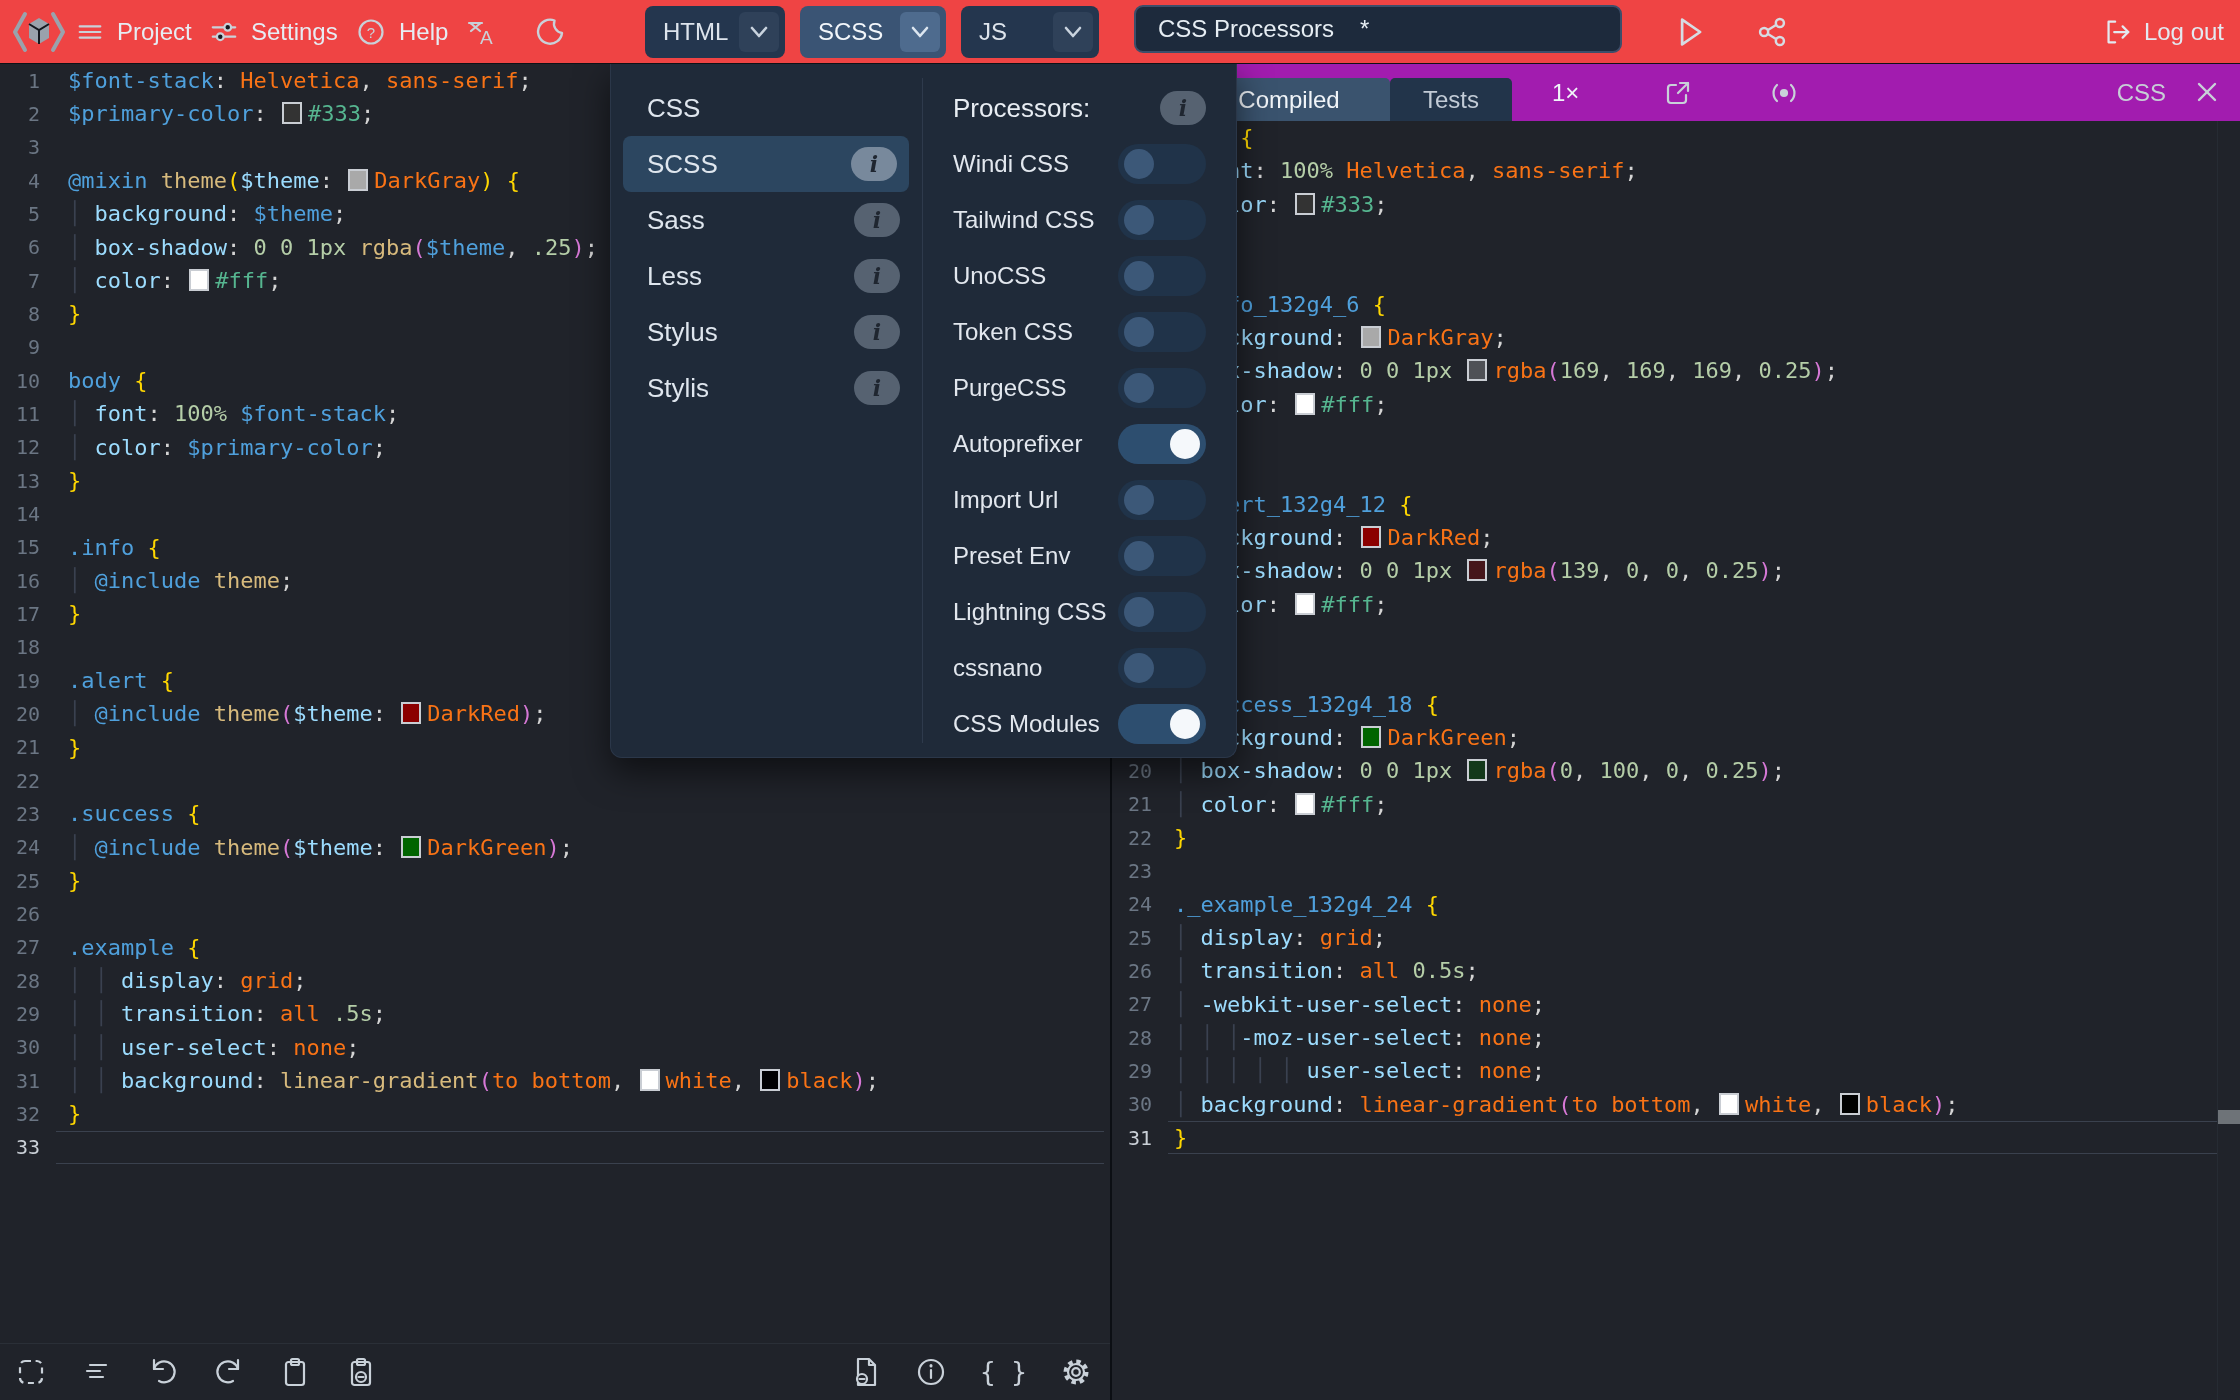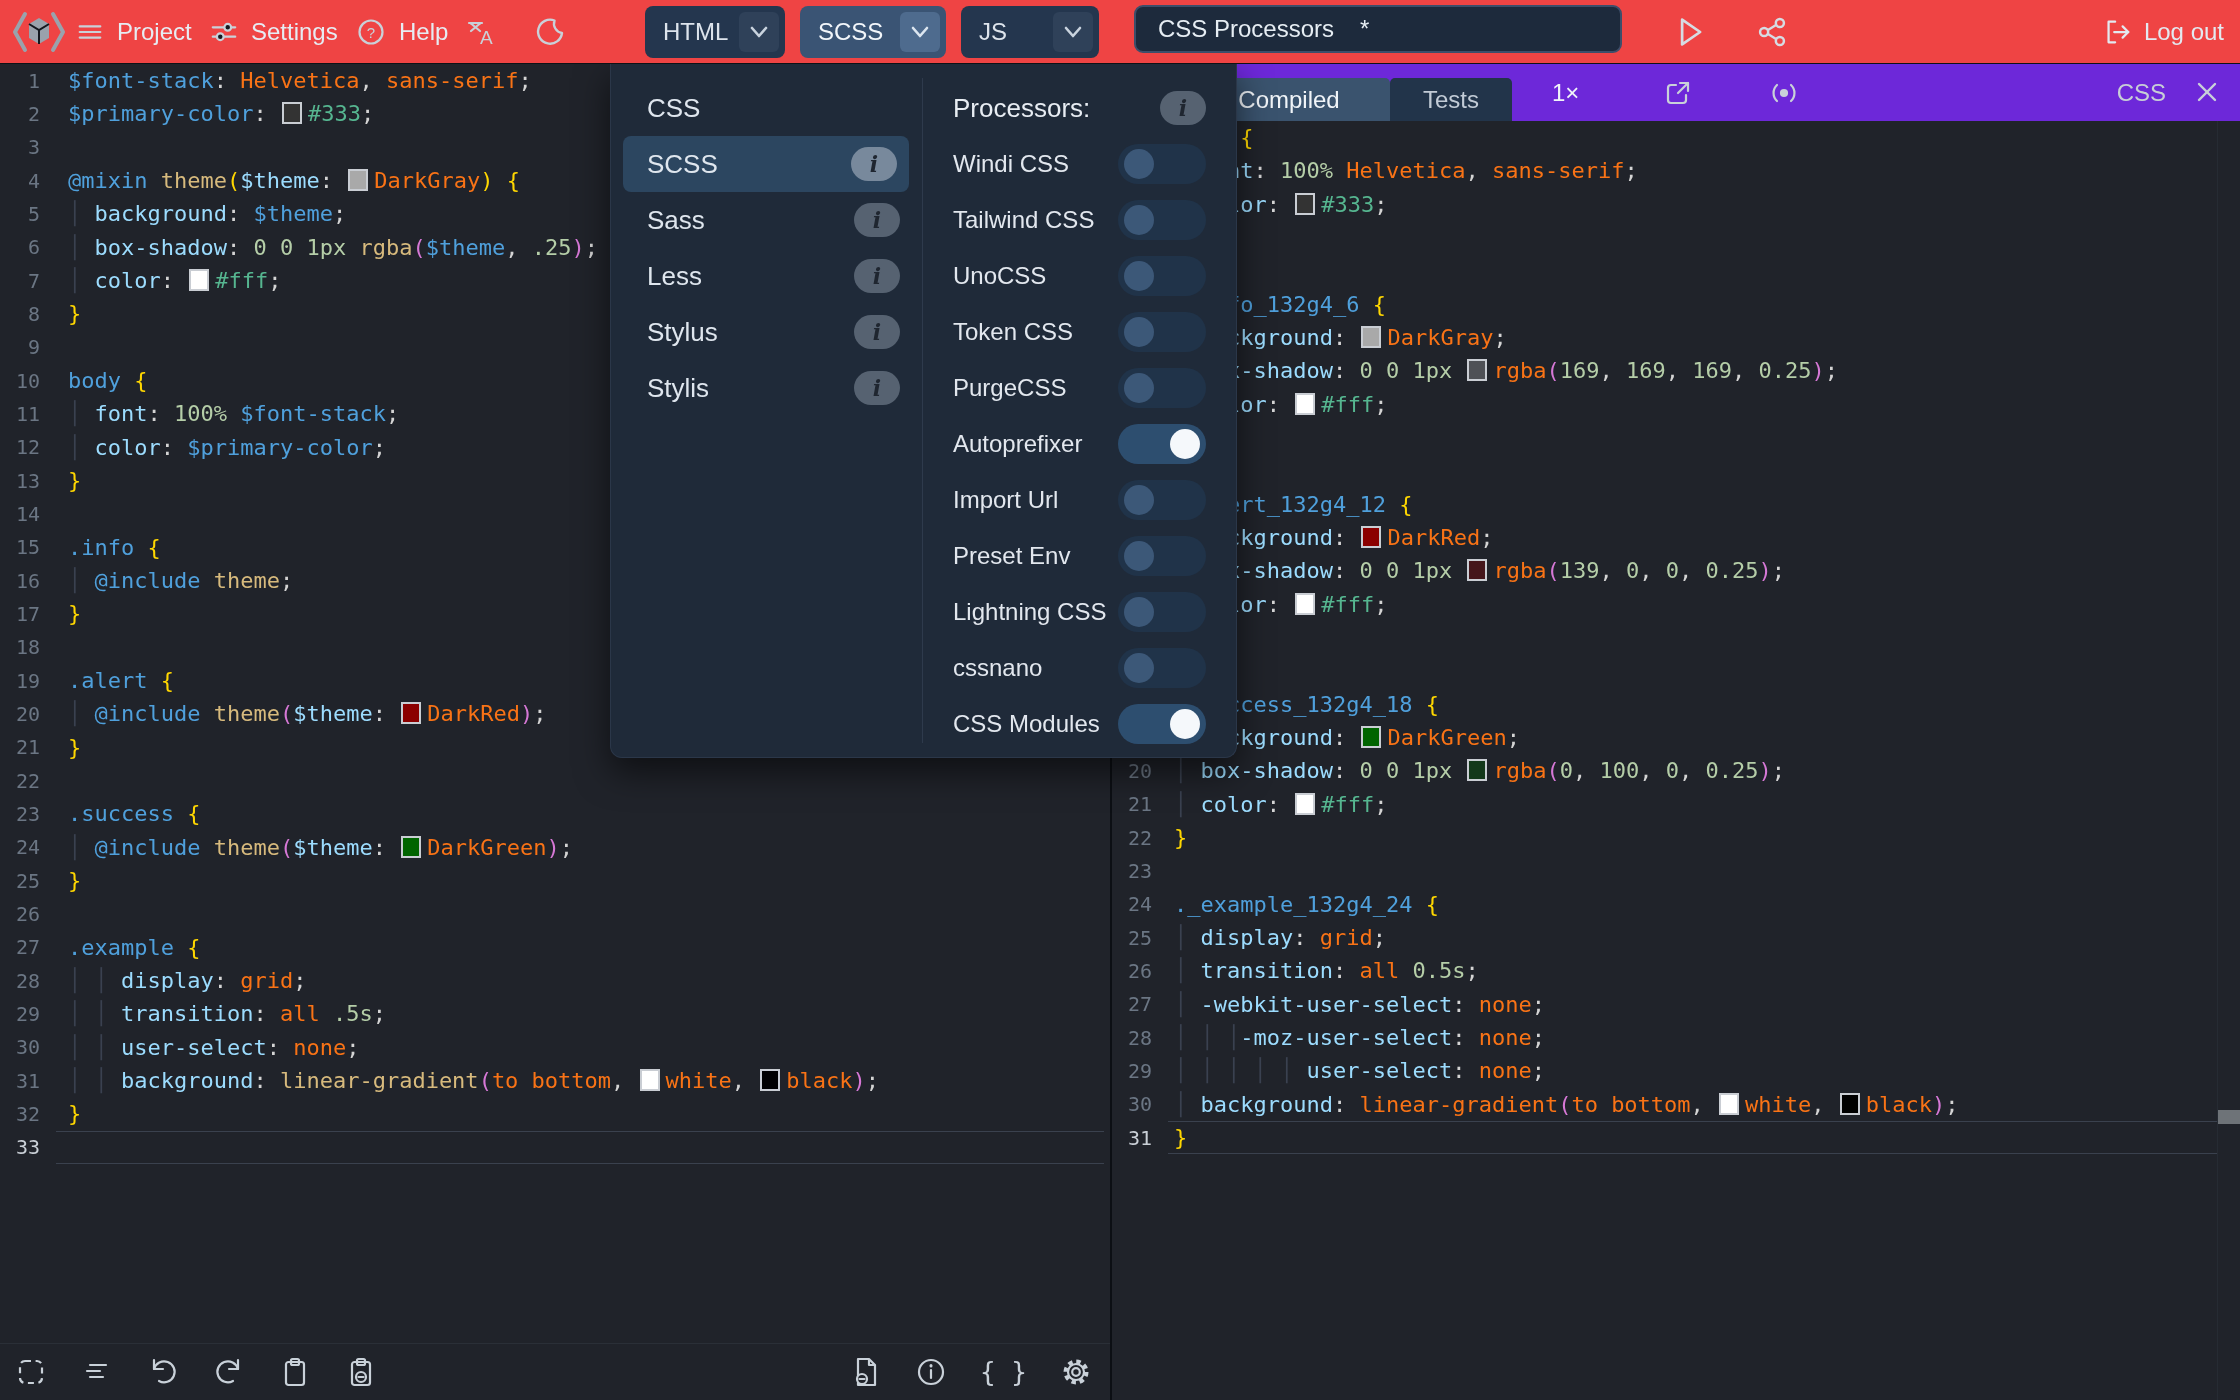--- a/index.html
+++ b/index.html
@@ -21,21 +21,21 @@
   .titlebox { position:absolute; left:1134px; top:5px; width:488px; height:48px; background:#1D2A3C; border:2px solid #3D4E6A; border-radius:9px; display:flex; align-items:center; padding:0 22px; font-size:24px; color:#E6EDF3; }
   .titlebox .star { margin-left:26px; }
   .runbtn { position:absolute; left:1672px; top:14px; }
   .sharebtn { position:absolute; left:1754px; top:14px; }
   .logout { position:absolute; right:16px; top:0; height:64px; display:flex; align-items:center; gap:12px; font-size:24px; color:#E3E9F0; }
 
   
   .left-editor { position:absolute; left:0; top:64px; width:1110px; height:1279px; background:#20232A; overflow:hidden; }
   .vdivider { position:absolute; left:1110px; top:64px; width:2px; height:1336px; background:#0C0F14; }
   .right-panel { position:absolute; left:1112px; top:64px; width:1128px; height:1336px; background:#20232A; }
-  .tabbar { position:absolute; left:0; top:0; width:1128px; height:57px; background:#6d28d9; }
+  .tabbar { position:absolute; left:0; top:0; width:1128px; height:57px; background:#a21caf; }
   .otab { position:absolute; top:14px; height:43px; border-radius:5px 5px 0 0; display:flex; align-items:center; justify-content:center; font-size:24px; color:#C2CBD6; background:#22344A; }
   .otab.active { background:#3A536E; color:#F0F4F8; }
   .zoomlbl { position:absolute; left:440px; top:0; height:57px; display:flex; align-items:center; font-size:24px; color:#F0F4F8; }
   .tb-ic { position:absolute; top:13px; }
   .csslbl { position:absolute; right:74px; top:0; height:57px; display:flex; align-items:center; font-size:24px; color:#C7CED6; }
   .closebtn { position:absolute; right:18px; top:13px; }
   .right-code { position:absolute; left:0; top:57px; width:1128px; height:1279px; overflow:hidden; }
   .rc-edge { position:absolute; left:1105px; top:57px; width:1px; height:1279px; background:#262B33; }
   .rc-thumb { position:absolute; left:1106px; top:1046px; width:22px; height:14px; background:#6E7378; }
 

